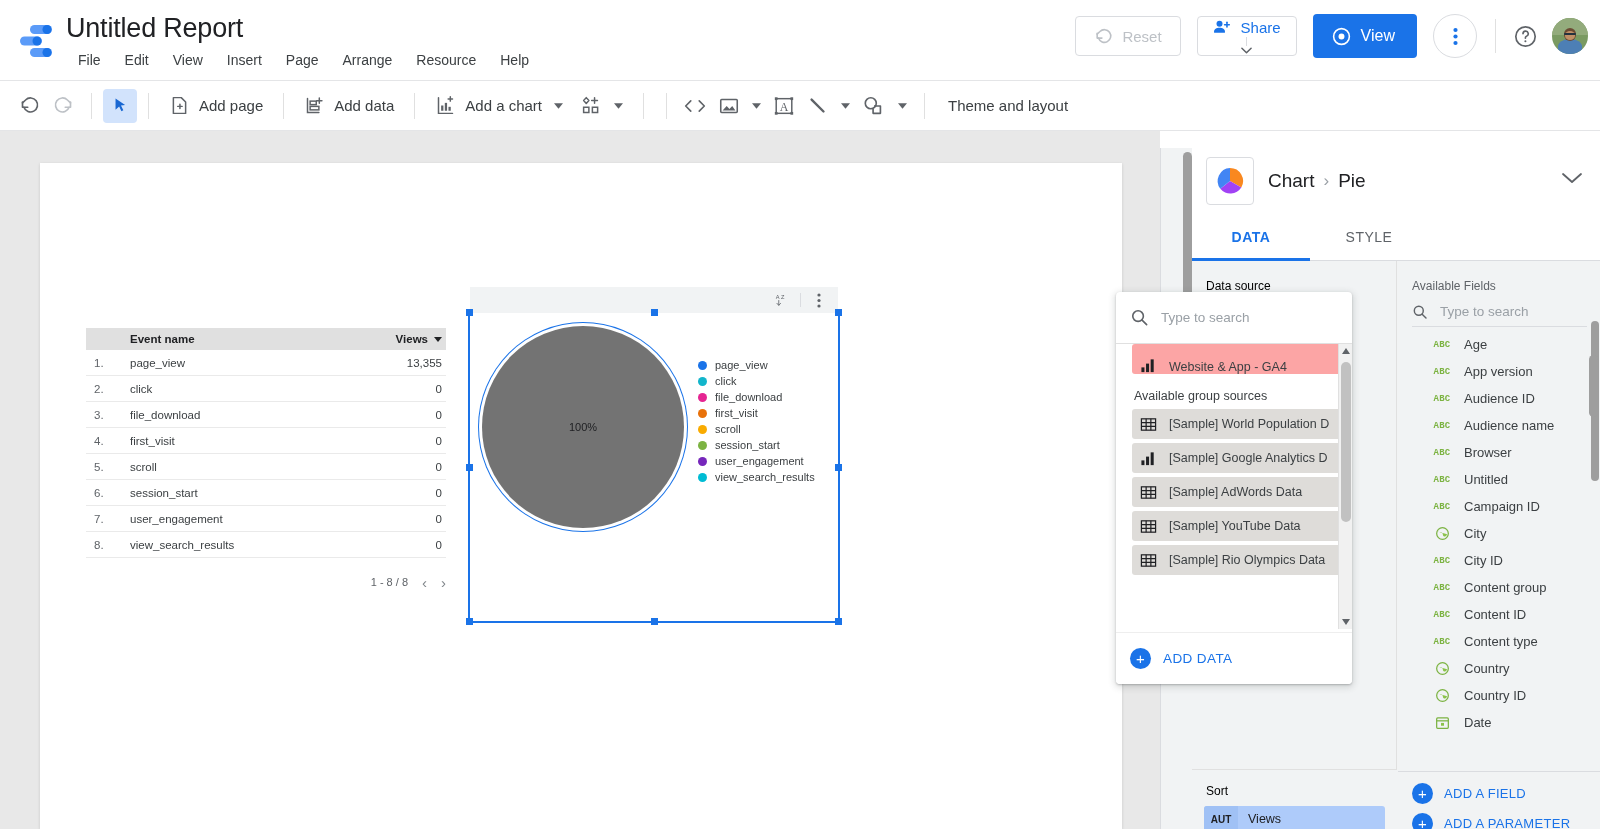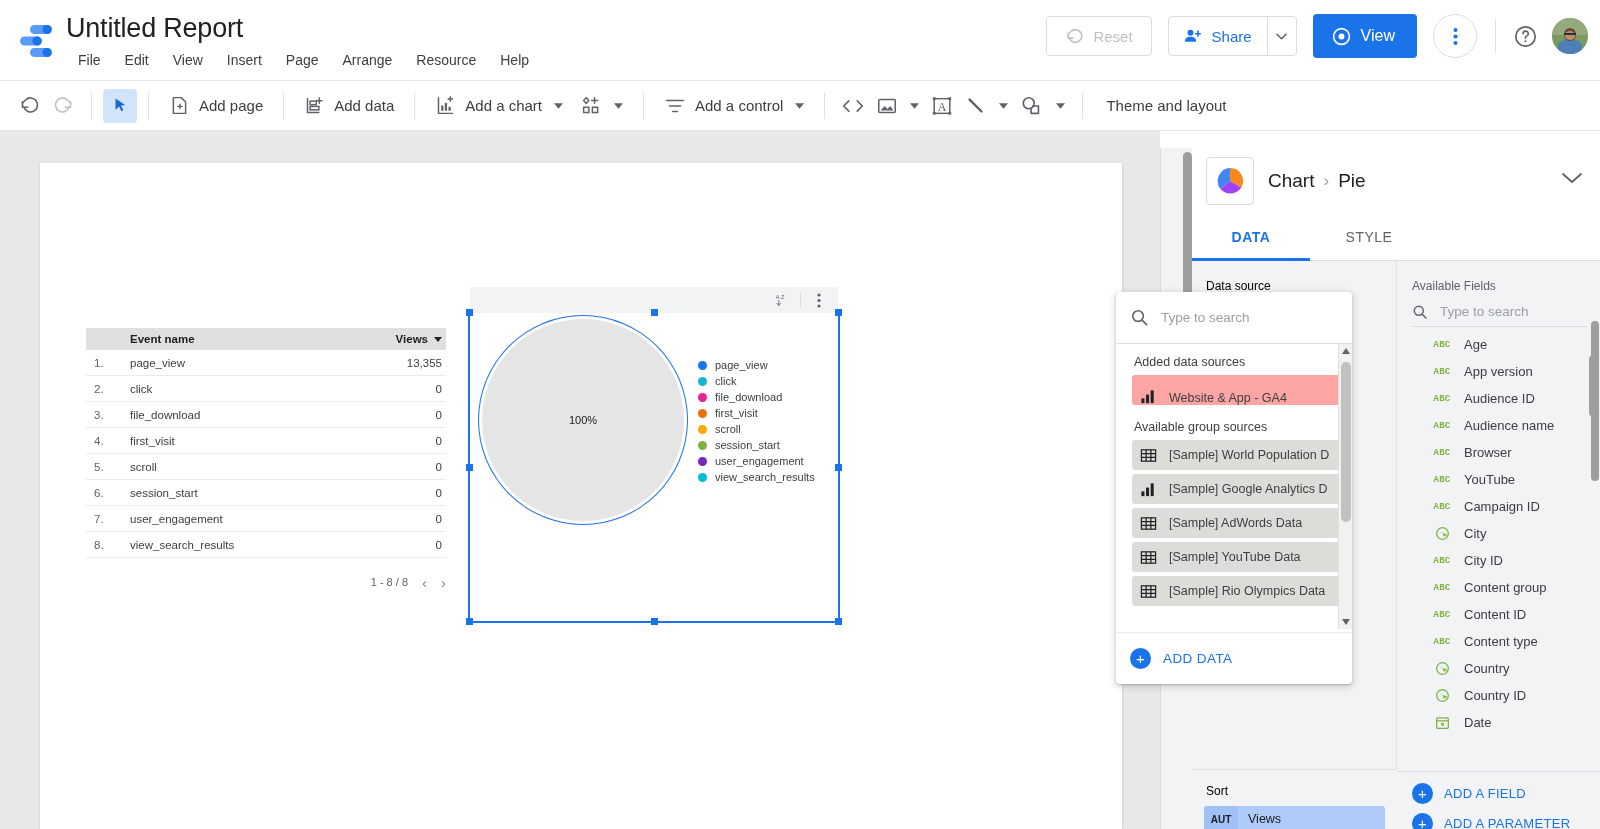--- a/index.html
+++ b/index.html
@@ -47,20 +47,21 @@
     height: 40px; padding: 0 18px;
     border: 1px solid #dadce0; border-radius: 4px;
     background: #fff; color: #bdc1c6; font-size: 15px;
     cursor: default;
   }
   .btn-share {
     display: flex; align-items: center;
     height: 40px; margin-left: 16px;
     border: 1px solid #dadce0; border-radius: 4px; background: #fff;
     overflow: hidden;
+    flex-direction: column;
   }
   .btn-share .main {
     display: flex; align-items: center; gap: 9px;
     height: 100%; padding: 0 15px 0 14px;
     color: #1a73e8; font-size: 15px; cursor: pointer;
   }
   .btn-share .sep { width: 1px; height: 100%; background: #dadce0; }
   .btn-share .caret {
     width: 28px; height: 100%;
     display: flex; align-items: center; justify-content: center;
@@ -151,22 +152,22 @@
     outline: 2px solid #1a73e8; background: #fff;
   }
   .chart-hdr {
     position: absolute; left: 0; top: -26px; width: 100%; height: 26px;
     background: #f1f3f4; display: flex; align-items: center; justify-content: flex-end;
     gap: 2px; padding-right: 8px;
   }
   .chart-hdr .hicon { width: 22px; height: 22px; display:flex; align-items:center; justify-content:center; cursor:pointer; color:#5f6368; }
   .chart-hdr .hsep { width: 1px; height: 14px; background: #dadce0; margin: 0 5px; }
   .pie {
-    position: absolute; left: 12px; top: 6px; width: 202px; height: 202px;
-    border-radius: 50%; background: #e5e5e5;
+    position: absolute; left: 12px; top: 13px; width: 202px; height: 202px;
+    border-radius: 50%; background: #737373;
     box-shadow: 0 0 0 3px #fff, 0 0 0 4px #1a73e8;
   }
   .pie .lbl {
     position: absolute; left: 0; top: 50%; width: 100%; transform: translateY(-50%);
     text-align: center; font-size: 11px; color: #202124;
   }
   .legend { position: absolute; left: 228px; top: 44px; }
   .legend-item { display: flex; align-items: center; gap: 8px; height: 16px; margin-bottom: 0px; }
   .legend-dot { width: 9px; height: 9px; border-radius: 50%; flex: 0 0 auto; }
   .legend-txt { font-size: 11px; color: #3c4043; white-space: nowrap; }
@@ -488,29 +489,20 @@
         <rect x="13" y="14" width="6" height="6"></rect>
         <path d="M15.5 3v6.5M12.2 6.2h6.6" stroke-linecap="round"></path>
       </svg>
       <svg class="tb-caret" width="9" height="6" viewBox="0 0 10 6">
           <path d="M0 0h10L5 6z" fill="#5f6368"></path>
         </svg>
     </div>
 
     <div class="tb-sep"></div>
 
-    <div class="tb-item">
-      <svg width="22" height="22" viewBox="0 0 24 24" fill="none" stroke="#5f6368" stroke-width="1.8" stroke-linecap="round">
-        <path d="M3 6h18M6 12h12M9.5 18h5"></path>
-      </svg>
-      <span>Add a control</span>
-      <svg class="tb-caret" width="9" height="6" viewBox="0 0 10 6">
-          <path d="M0 0h10L5 6z" fill="#5f6368"></path>
-        </svg>
-    </div>
 
     <div class="tb-sep"></div>
 
     <div class="tb-icon">
       <svg width="22" height="18" viewBox="0 0 26 18" fill="none" stroke="#5f6368" stroke-width="1.9" stroke-linecap="round" stroke-linejoin="round">
         <polyline points="8,3 2,9 8,15"></polyline>
           <polyline points="18,3 24,9 18,15"></polyline>
       </svg>
     </div>
 
@@ -780,21 +772,21 @@
             <div class="af-item">
               <span class="af-type">
                   <span class="af-abc">ABC</span>
                 </span>
               <span>Browser</span>
             </div>
             <div class="af-item">
               <span class="af-type">
                   <span class="af-abc">ABC</span>
                 </span>
-              <span>YouTube</span>
+              <span>Untitled</span>
             </div>
             <div class="af-item">
               <span class="af-type">
                   <span class="af-abc">ABC</span>
                 </span>
               <span>Campaign ID</span>
             </div>
             <div class="af-item">
               <span class="af-type">
                 <svg width="15" height="15" viewBox="0 0 18 18" fill="none" stroke="#7cb342" stroke-width="1.5">
@@ -882,21 +874,20 @@
     <div class="ds-search">
       <svg width="19" height="19" viewBox="0 0 20 20" fill="none" stroke="#5f6368" stroke-width="1.7">
         <circle cx="8.5" cy="8.5" r="5.6"></circle>
           <path d="M12.7 12.7L17.5 17.5" stroke-linecap="round"></path>
       </svg>
       <input placeholder="Type to search" style="">
     </div>
 
     <div class="ds-body">
 
-      <div class="ds-group">Added data sources</div>
 
       <div class="ds-item added">
         <svg width="17" height="17" viewBox="0 0 18 18">
           <rect x="1.5" y="11" width="3.2" height="5" fill="#202124"></rect>
           <rect x="6.4" y="7" width="3.2" height="9" fill="#202124"></rect>
           <rect x="11.3" y="2.5" width="3.2" height="13.5" fill="#202124"></rect>
         </svg>
         <span>Website &amp; App - GA4</span>
       </div>
 

